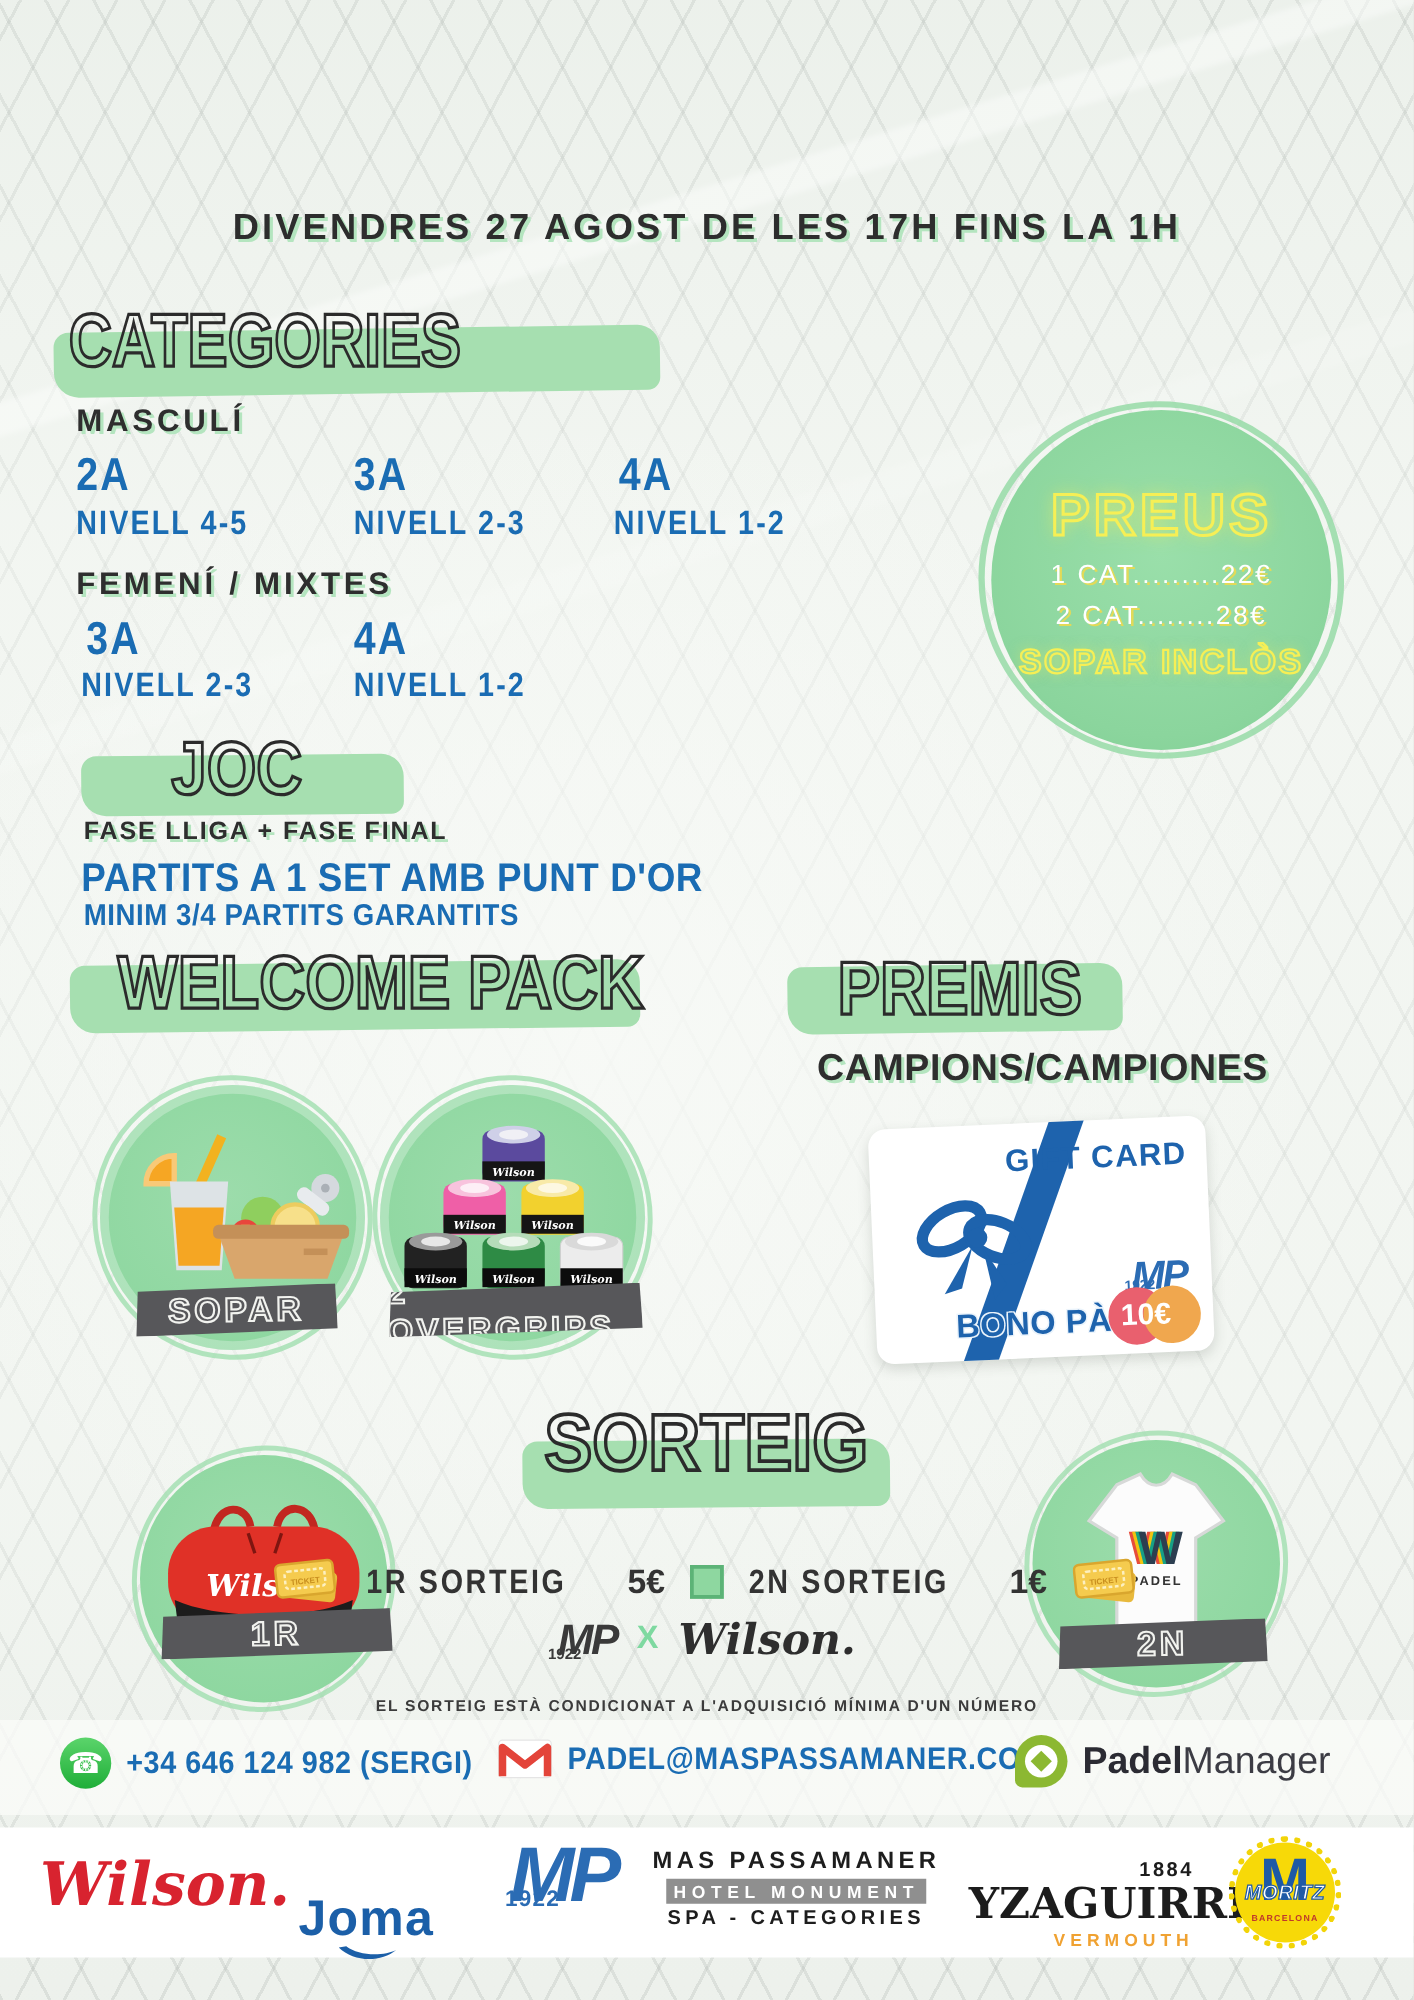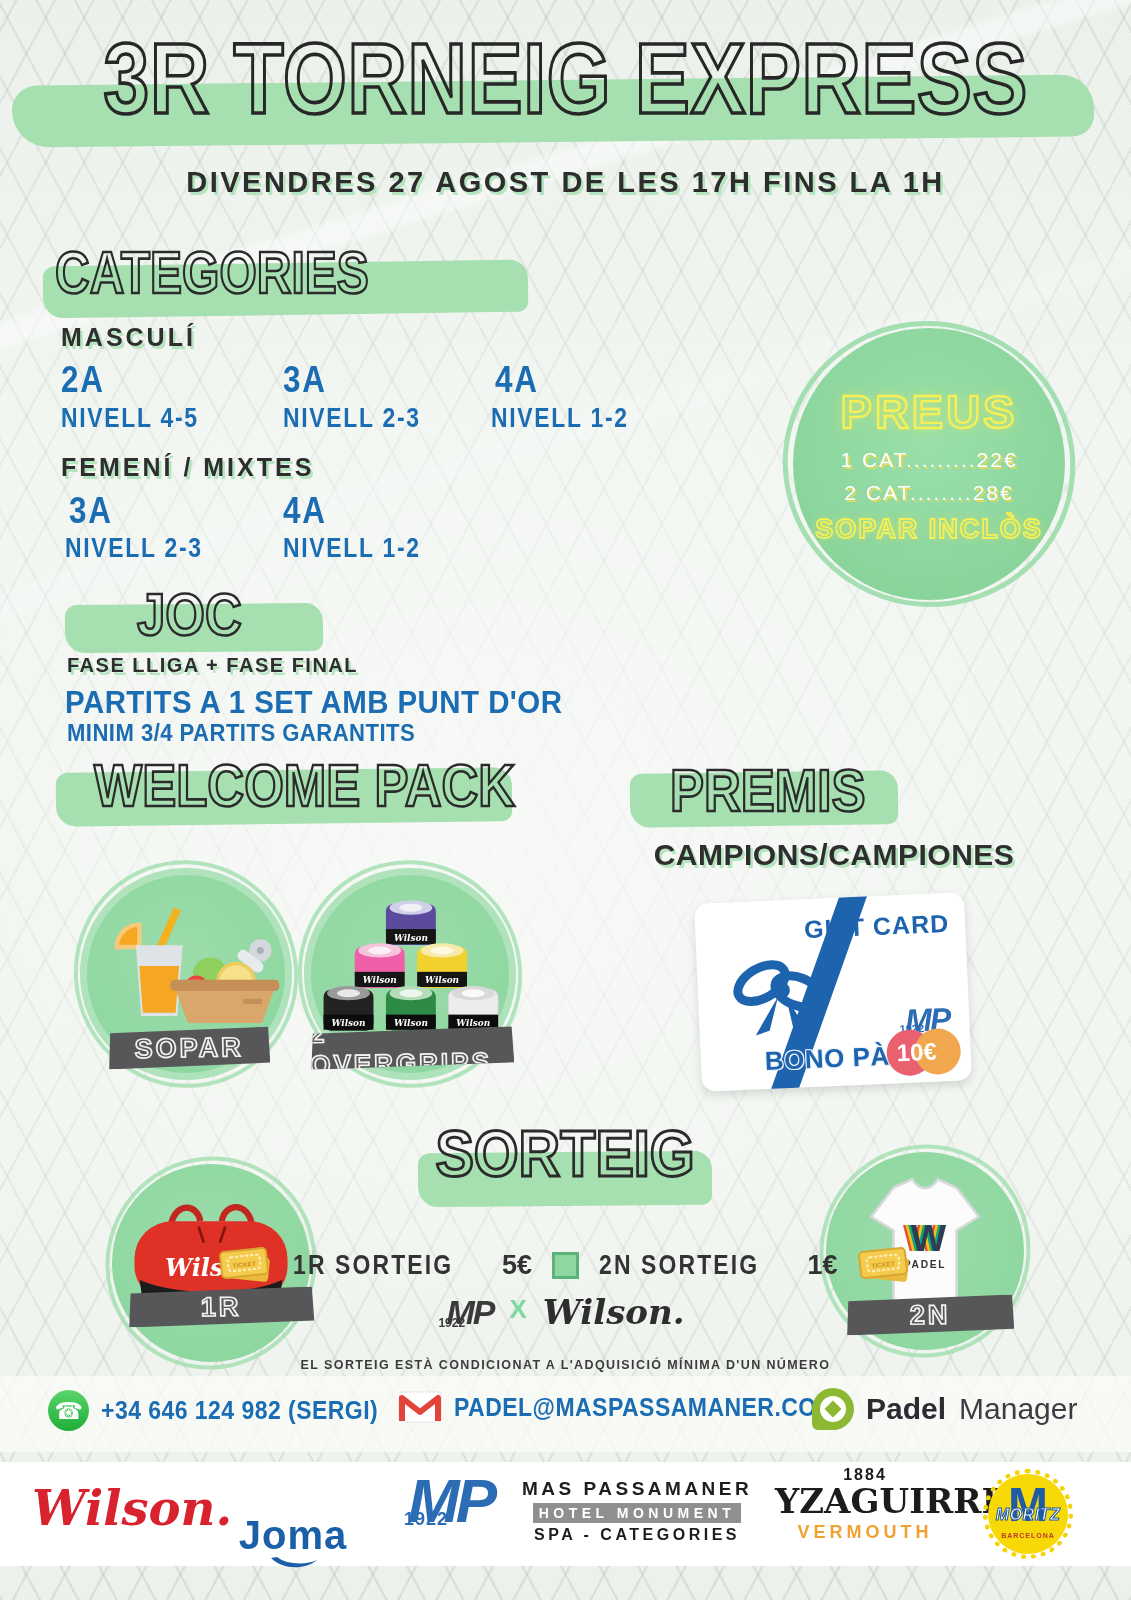--- a/index.html
+++ b/index.html
@@ -127,62 +127,54 @@
   .ct-sec{left:0;top:1384px;width:1131px;height:62px;}
   .ct-item{position:absolute;display:flex;align-items:center;gap:12px;}
   .ct-text{font-size:25px;font-weight:700;letter-spacing:.5px;white-space:nowrap;transform:scaleX(.92);transform-origin:left center;}
   .wa-icon{width:41px;height:41px;border-radius:50%;background:linear-gradient(180deg,#5bd46b,#1fae38);display:flex;align-items:center;justify-content:center;
     color:#fff;font-family:"DejaVu Sans",sans-serif;font-size:23px;}
   .pm-logo-icon{width:42px;height:42px;background:#8cb832;border-radius:50% 50% 50% 14%;display:flex;align-items:center;justify-content:center;}
   .pm-logo-icon .inner{width:26px;height:26px;background:#fff;border-radius:50%;display:flex;align-items:center;justify-content:center;}
   .pm-logo-icon .diamond{width:12px;height:12px;background:#8cb832;transform:rotate(45deg);}
   .pm-text{font-size:30px;color:#2b2b33;}
   .pm-text b{font-weight:700;}
-  .pm-text span{font-weight:400;color:#3c3c44;margin-left:13px;}
+  .pm-text span{font-weight:400;color:#3c3c44;}
 
   
   .footer{position:absolute;left:0;top:1462px;width:1131px;height:104px;background:#fff;z-index:2;}
   .sp{position:absolute;}
   .sp-wilson{left:32px;top:22px;font-family:"DejaVu Serif",serif;font-style:italic;font-weight:700;font-size:48px;color:#d8232f;line-height:1;}
   .sp-joma{left:228px;top:16px;width:130px;text-align:center;margin-top:37px;}
   .sp-joma .t{font-size:40px;font-weight:700;color:#1b5fa8;letter-spacing:1px;line-height:1;}
   .sp-mp{left:408px;top:8px;position:relative;color:#2b6cb4;font-weight:700;font-style:italic;font-size:62px;line-height:1;letter-spacing:-4px;}
   .sp-mp small{position:absolute;left:-4px;bottom:4px;font-size:18px;font-style:normal;letter-spacing:1px;}
   .sp-mas{left:522px;top:16px;width:230px;text-align:center;color:#1d1d1d;}
   .sp-mas .l1{font-size:19px;font-weight:700;letter-spacing:3.5px;white-space:nowrap;}
   .sp-mas .l2{margin:3px auto;width:208px;background:#8f8f8f;color:#fff;font-size:14px;font-weight:700;letter-spacing:4.5px;padding:2px 0;}
   .sp-mas .l3{font-size:16px;font-weight:700;letter-spacing:3.5px;}
-  .sp-yza{left:775px;top:4px;width:180px;text-align:center;color:#1c1c1c;}
+  .sp-yza{left:775px;top:26px;width:180px;text-align:right;color:#1c1c1c;}
   .sp-yza .y{font-size:16px;font-weight:700;letter-spacing:2px;}
   .sp-yza .n{font-family:"DejaVu Serif",serif;font-size:34px;font-weight:700;letter-spacing:0;line-height:1.05;}
-  .sp-yza .v{font-size:18px;font-weight:700;letter-spacing:4px;color:#f0a232;margin-top:2px;}
+  .sp-yza .v{font-size:14px;font-weight:700;letter-spacing:4px;color:#f0a232;margin-top:2px;}
   .sp-moritz{left:988px;top:12px;width:80px;height:80px;border-radius:50%;background:#f7d908;}
   .sp-moritz::before{content:"";position:absolute;inset:-5px;border:5px dotted #f2d408;border-radius:50%;}
   .sp-moritz .m{position:absolute;left:0;top:2px;width:100%;text-align:center;font-size:48px;font-weight:700;color:#1e5aa6;line-height:1.2;}
   .sp-moritz .name{position:absolute;left:0;top:32px;width:100%;text-align:center;font-size:16px;font-weight:700;font-style:italic;color:#fff;-webkit-text-stroke:1px #1e5aa6;letter-spacing:.5px;}
   .sp-moritz .city{position:absolute;left:0;top:58px;width:100%;text-align:center;font-size:7px;font-weight:700;color:#c0392b;letter-spacing:1px;}
 </style>
 </head>
 <body>
 
 <div class="poster">
   <div class="net"></div>
   <div class="court-line" style="top:150px;"></div>
   <div class="court-line" style="top:420px;opacity:.35;"></div>
   <div class="net-soft"></div>
   <div class="band" style="top:1376px;height:76px;"></div>
 
-  <div class="title-row">
-
-    <div class="title-wrap">
-      <div class="title-brush"></div>
-      <h1 class="title-text ol" style="margin:0;">3R TORNEIG EXPRESS</h1>
-    </div>
-
-  </div>
   <div class="subtitle greenshadow">DIVENDRES 27 AGOST DE LES 17H FINS LA 1H</div>
 
   <div class="sec cat-sec">
     <div class="brush cat-brush"></div>
     <div class="hd"><span class="ol cat-hd condX" style="transform:scaleX(.8);">CATEGORIES</span></div>
     <div class="grp-label greenshadow" style="left:6px;top:80px;">MASCULÍ</div>
 
     <span class="cat-big blue condX" style="left:6px;top:116px;">2A</span>
     <span class="cat-big blue condX" style="left:228px;top:116px;">3A</span>
     <span class="cat-big blue condX" style="left:440px;top:116px;">4A</span>

